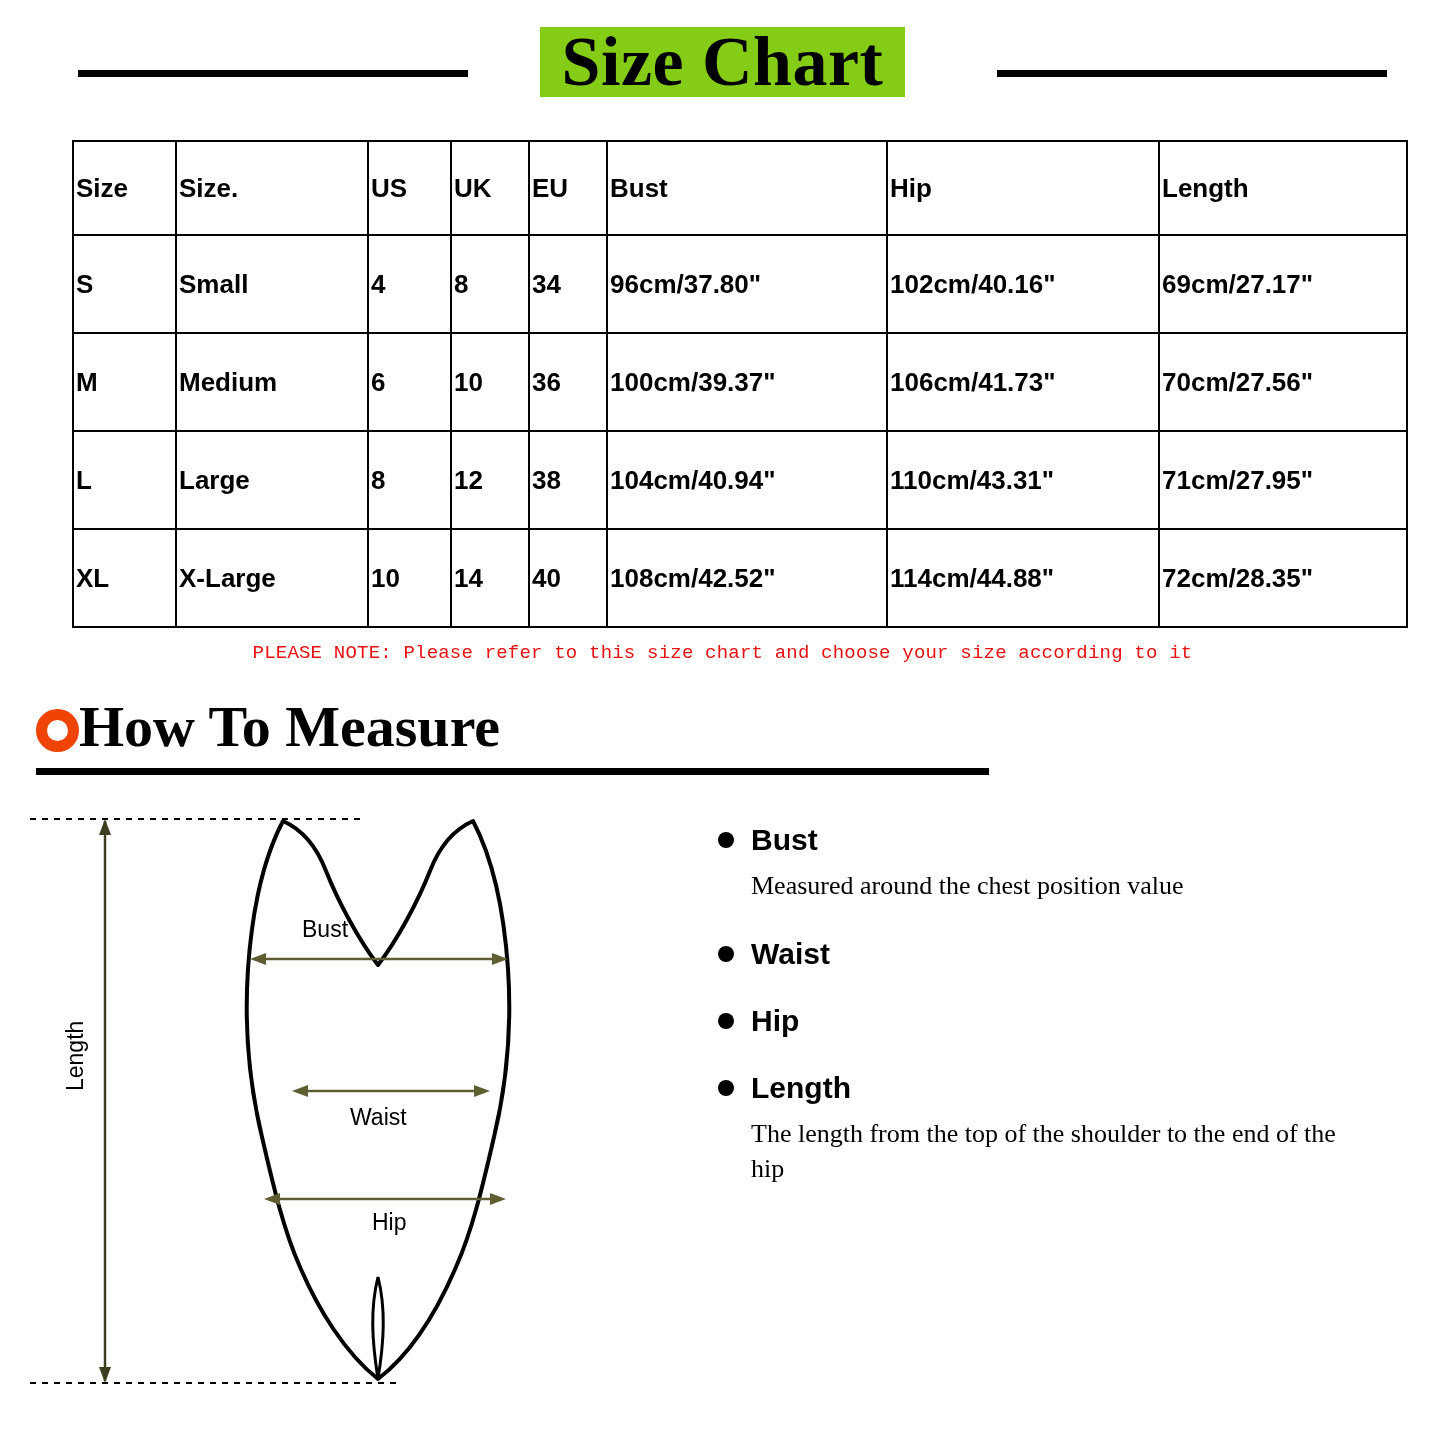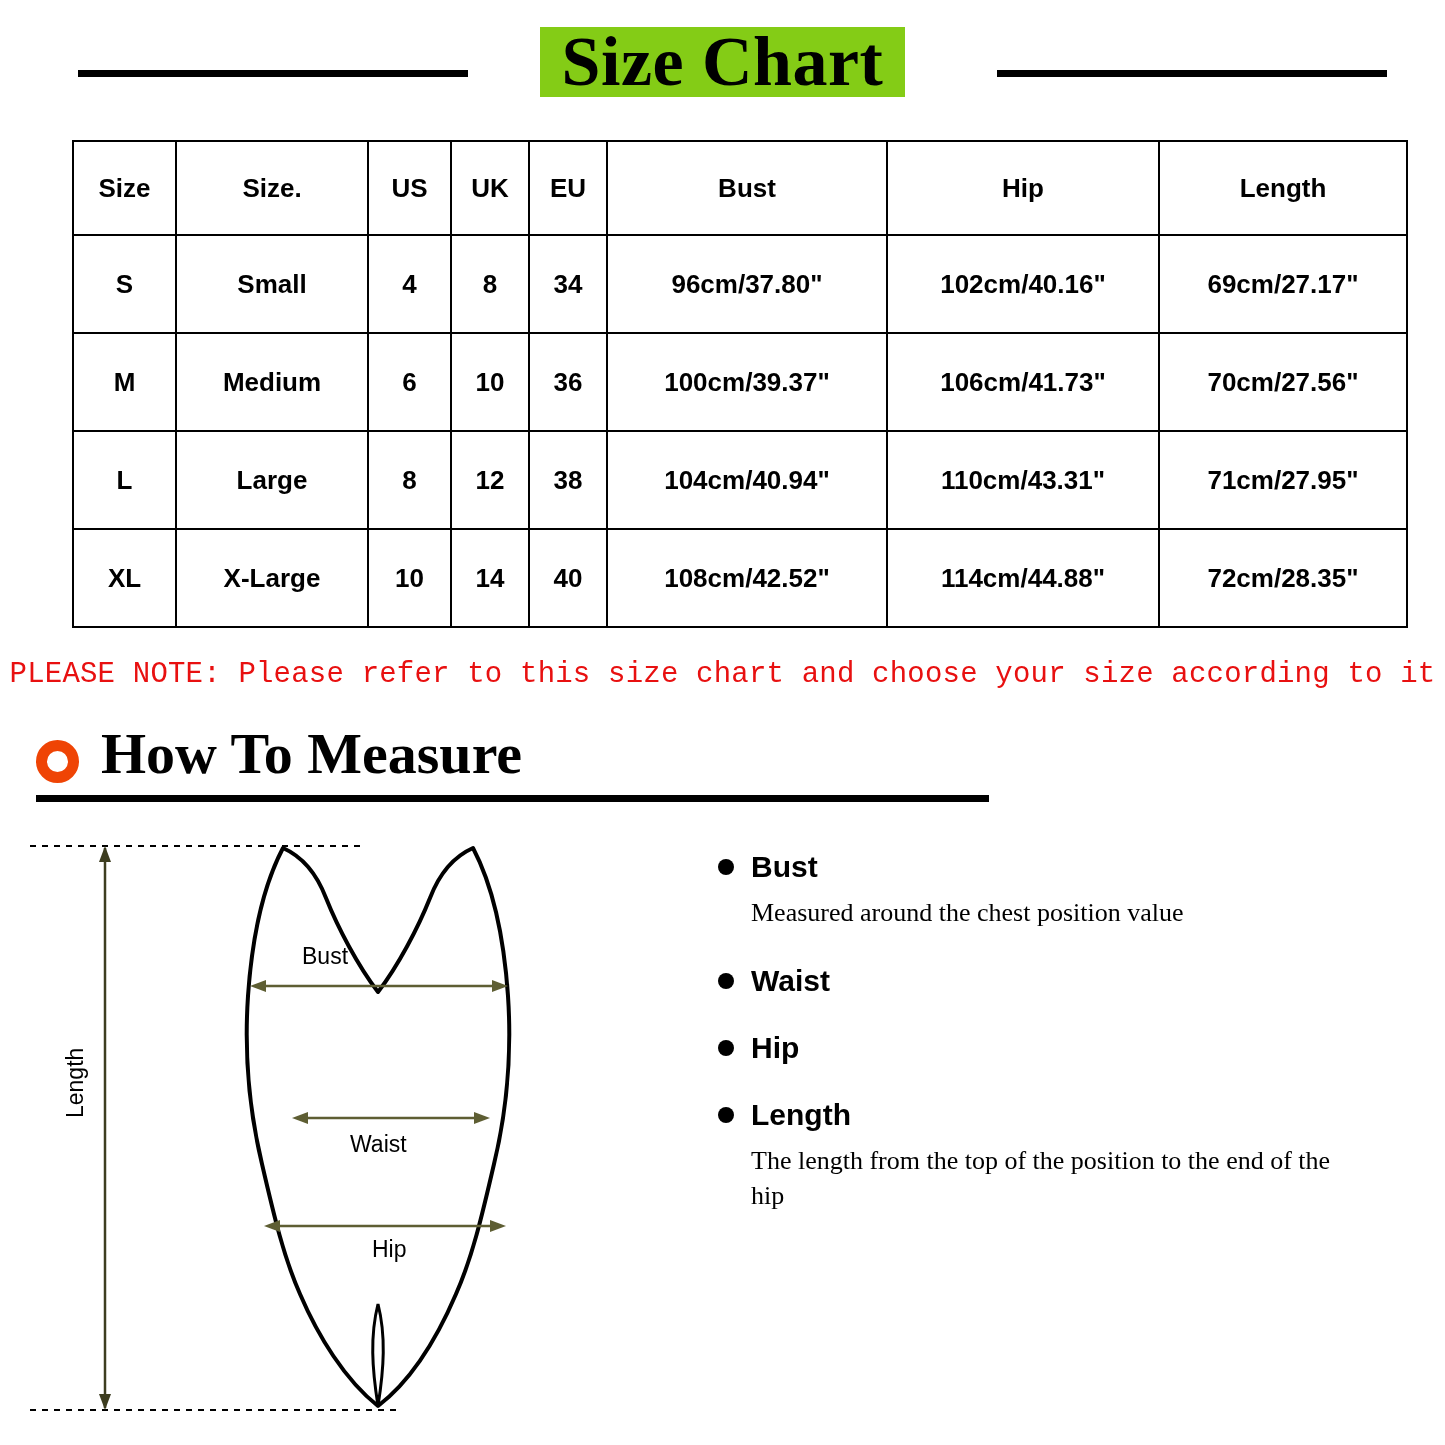--- a/index.html
+++ b/index.html
@@ -49,57 +49,56 @@
   .table-wrap {
     margin: 22px 70px 0 72px;
   }
   table.size-table {
     border-collapse: collapse;
     width: 1304px;
     table-layout: fixed;
   }
   table.size-table td, table.size-table th {
     border: 2px solid #000;
-    text-align: center;
+    text-align: left;
     font-weight: bold;
     font-size: 26px;
     font-family: "Liberation Sans", sans-serif;
     height: 96px;
     padding: 0 2px;
     background: transparent;
   }
   table.size-table thead th { height: 92px; }
   col.c-size   { width: 103px; }
   col.c-sizen  { width: 192px; }
   col.c-us     { width: 83px; }
   col.c-uk     { width: 78px; }
   col.c-eu     { width: 78px; }
   col.c-bust   { width: 280px; }
   col.c-hip    { width: 272px; }
   col.c-length { width: 248px; }
 
   .note {
     color: #e81010;
     font-family: "Liberation Mono", monospace;
-    font-size: 29px;
+    font-size: 19px;
     text-align: center;
-    margin-top: 30px;
+    margin-top: 14px;
     letter-spacing: 0.2px;
   }
 
   
   .htm {
     margin-top: 34px;
     position: relative;
     padding-left: 36px;
   }
   .htm-row {
     display: flex;
-    align-items: flex-end;
-    gap: 22px;
+    align-items: center;
   }
   .htm-bullet {
     width: 43px;
     height: 43px;
     border-radius: 50%;
     border: 11px solid #ef4405;
     box-sizing: border-box;
     flex: none;
     margin-top: 6px;
   }
@@ -321,16 +320,16 @@
         <span class="dot"></span>
         <span class="spec-title">Hip</span>
       </div>
     </div>
 
     <div class="spec-item">
       <div class="spec-head">
         <span class="dot"></span>
         <span class="spec-title">Length</span>
       </div>
-      <div class="spec-desc">The length from the top of the position to the end of the hip</div>
+      <div class="spec-desc">The length from the top of the shoulder to the end of the hip</div>
     </div>
   </div>
 </div>
 
 </body></html>

